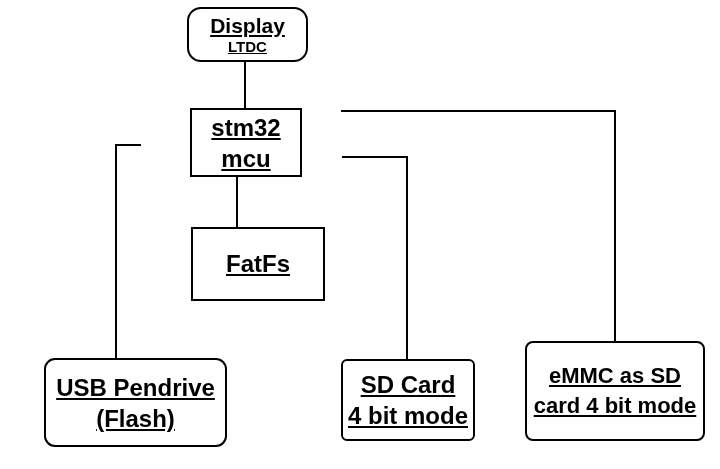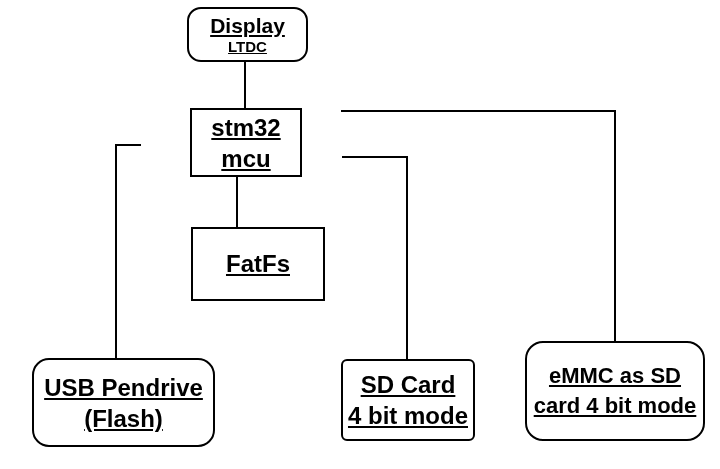--- a/index.html
+++ b/index.html
@@ -39,27 +39,27 @@
   #b-display { left: 187px; top: 7px; width: 121px; height: 55px; border-radius: 14px; }
   #b-display .t1 { font-size: 21px; line-height: 24px; }
   #b-display .t2 { font-size: 15px; line-height: 18px; }
 
   #b-stm32 { left: 190px; top: 108px; width: 112px; height: 69px; }
   #b-stm32 .t1, #b-stm32 .t2 { font-size: 24px; line-height: 31px; }
 
   #b-fatfs { left: 191px; top: 227px; width: 134px; height: 74px; }
   #b-fatfs .t1 { font-size: 24px; line-height: 28px; }
 
-  #b-usb { left: 32px; top: 358px; width: 183px; height: 89px; border-radius: 17px; }
+  #b-usb { left: 44px; top: 358px; width: 183px; height: 89px; border-radius: 11px; }
   #b-usb .t1, #b-usb .t2 { font-size: 24px; line-height: 31px; }
 
   #b-sd { left: 341px; top: 359px; width: 134px; height: 82px; border-radius: 6px; }
   #b-sd .t1, #b-sd .t2 { font-size: 24px; line-height: 31px; }
 
-  #b-emmc { left: 525px; top: 341px; width: 180px; height: 100px; border-radius: 18px; }
+  #b-emmc { left: 525px; top: 341px; width: 180px; height: 100px; border-radius: 8px; }
   #b-emmc .t1, #b-emmc .t2 { font-size: 22px; line-height: 30px; }
 
   
   #l-disp-stm  { left: 244px; top: 62px;  width: 2px;   height: 46px; }
   #l-stm-fatfs { left: 236px; top: 177px; width: 2px;   height: 50px; }
   #l-usb-h     { left: 115px; top: 144px; width: 26px;  height: 2px; }
   #l-usb-v     { left: 115px; top: 144px; width: 2px;   height: 214px; }
   #l-sd-h      { left: 342px; top: 156px; width: 66px;  height: 2px; }
   #l-sd-v      { left: 406px; top: 156px; width: 2px;   height: 203px; }
   #l-emmc-h    { left: 341px; top: 110px; width: 275px; height: 2px; }

